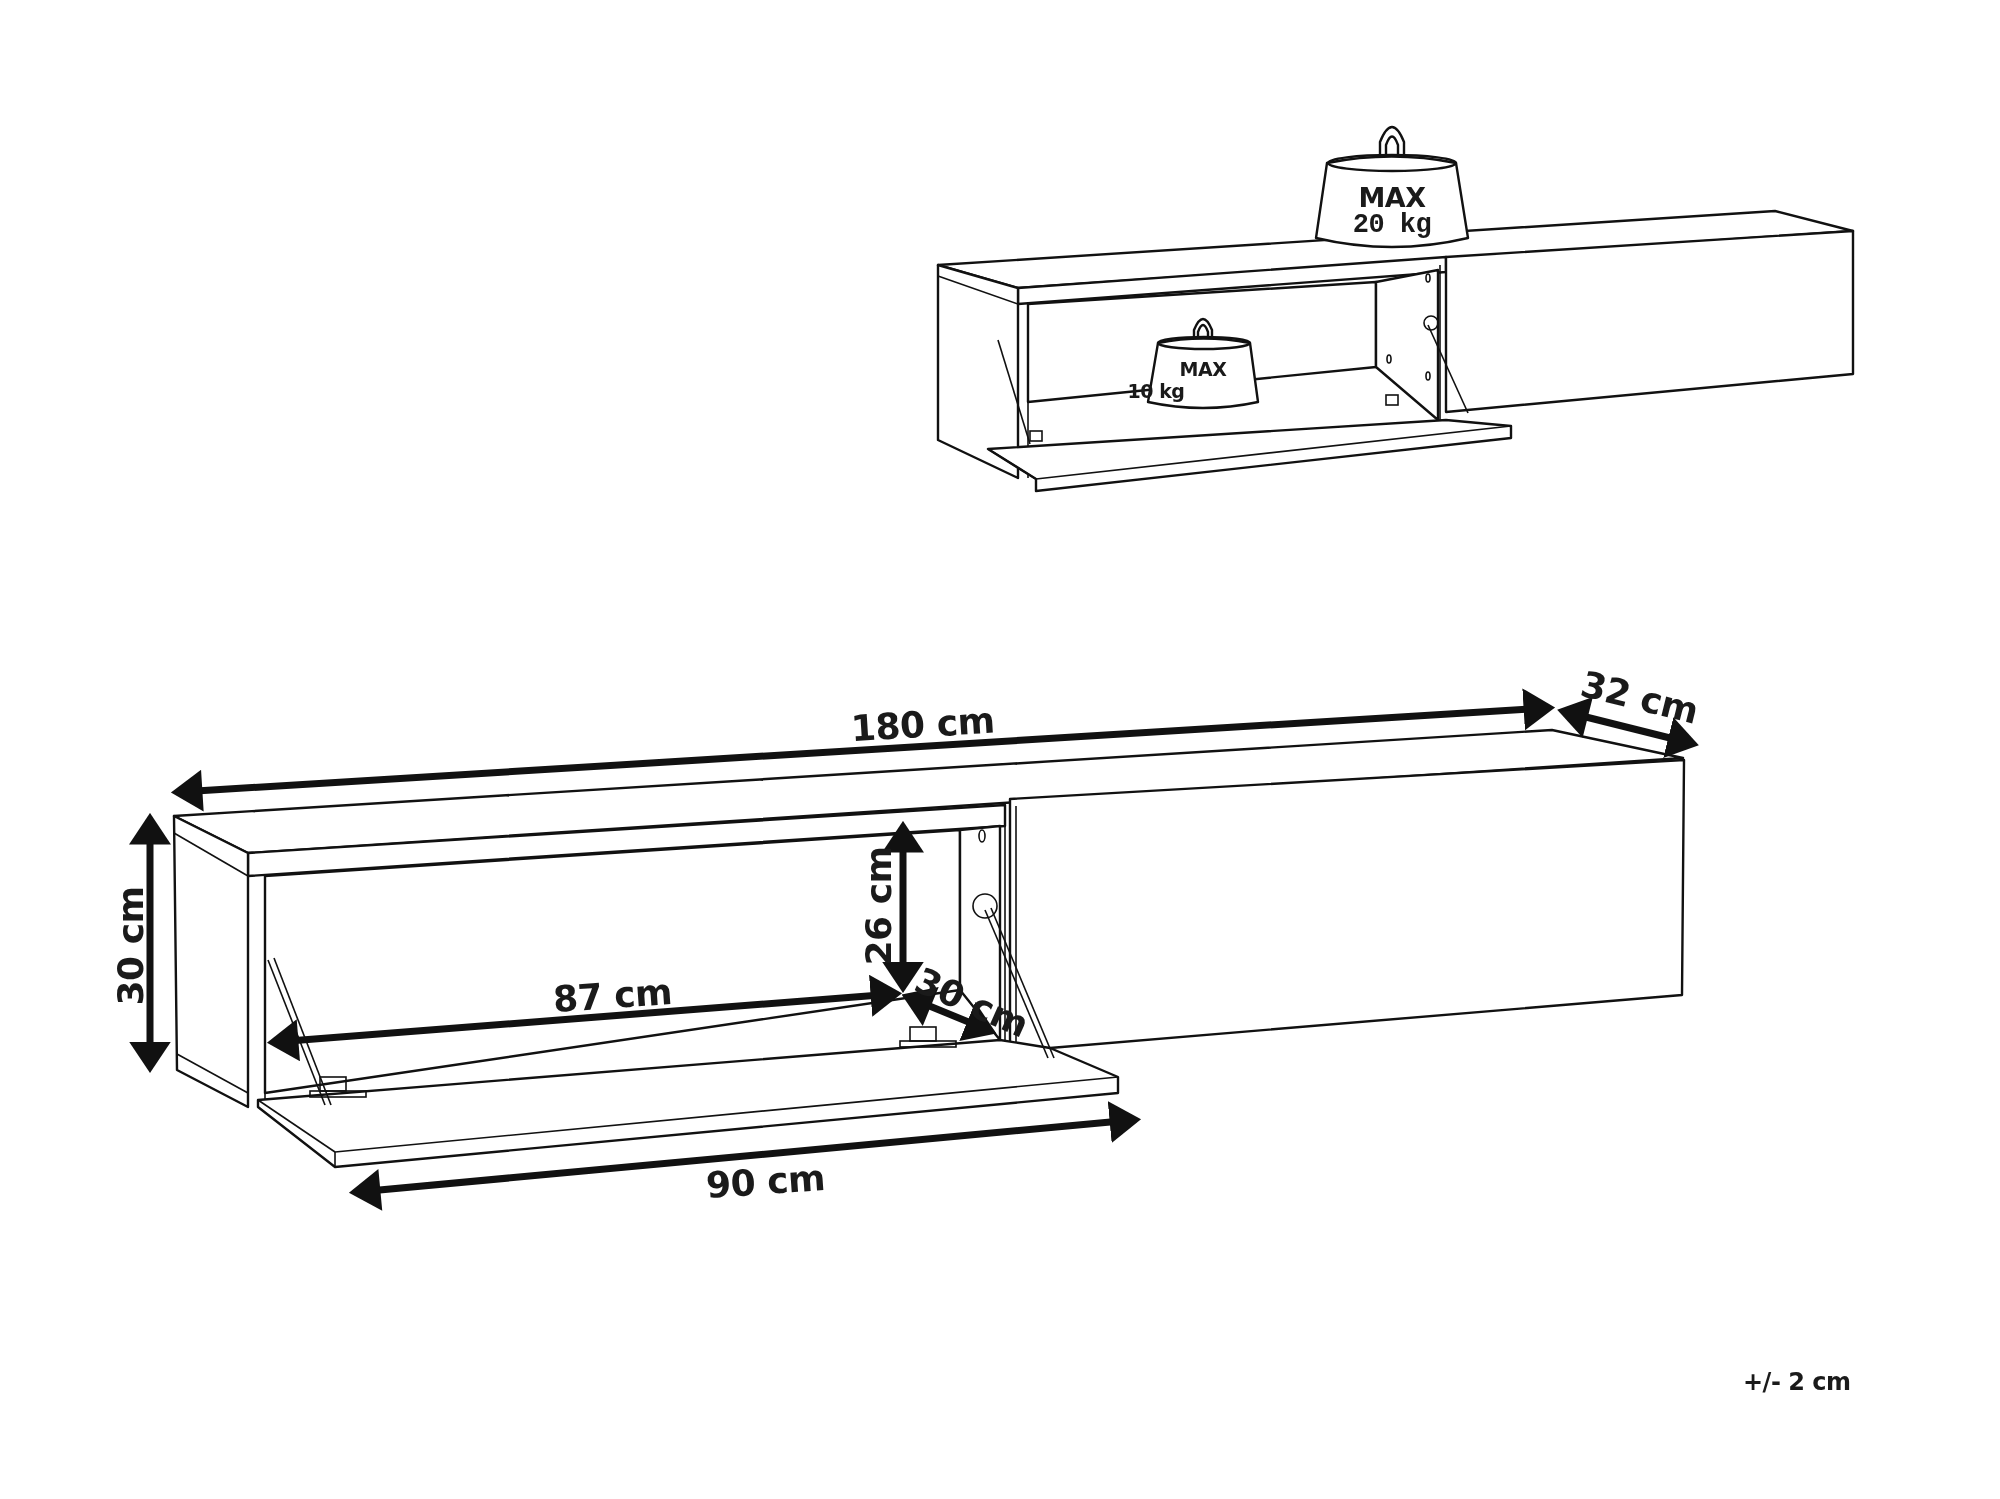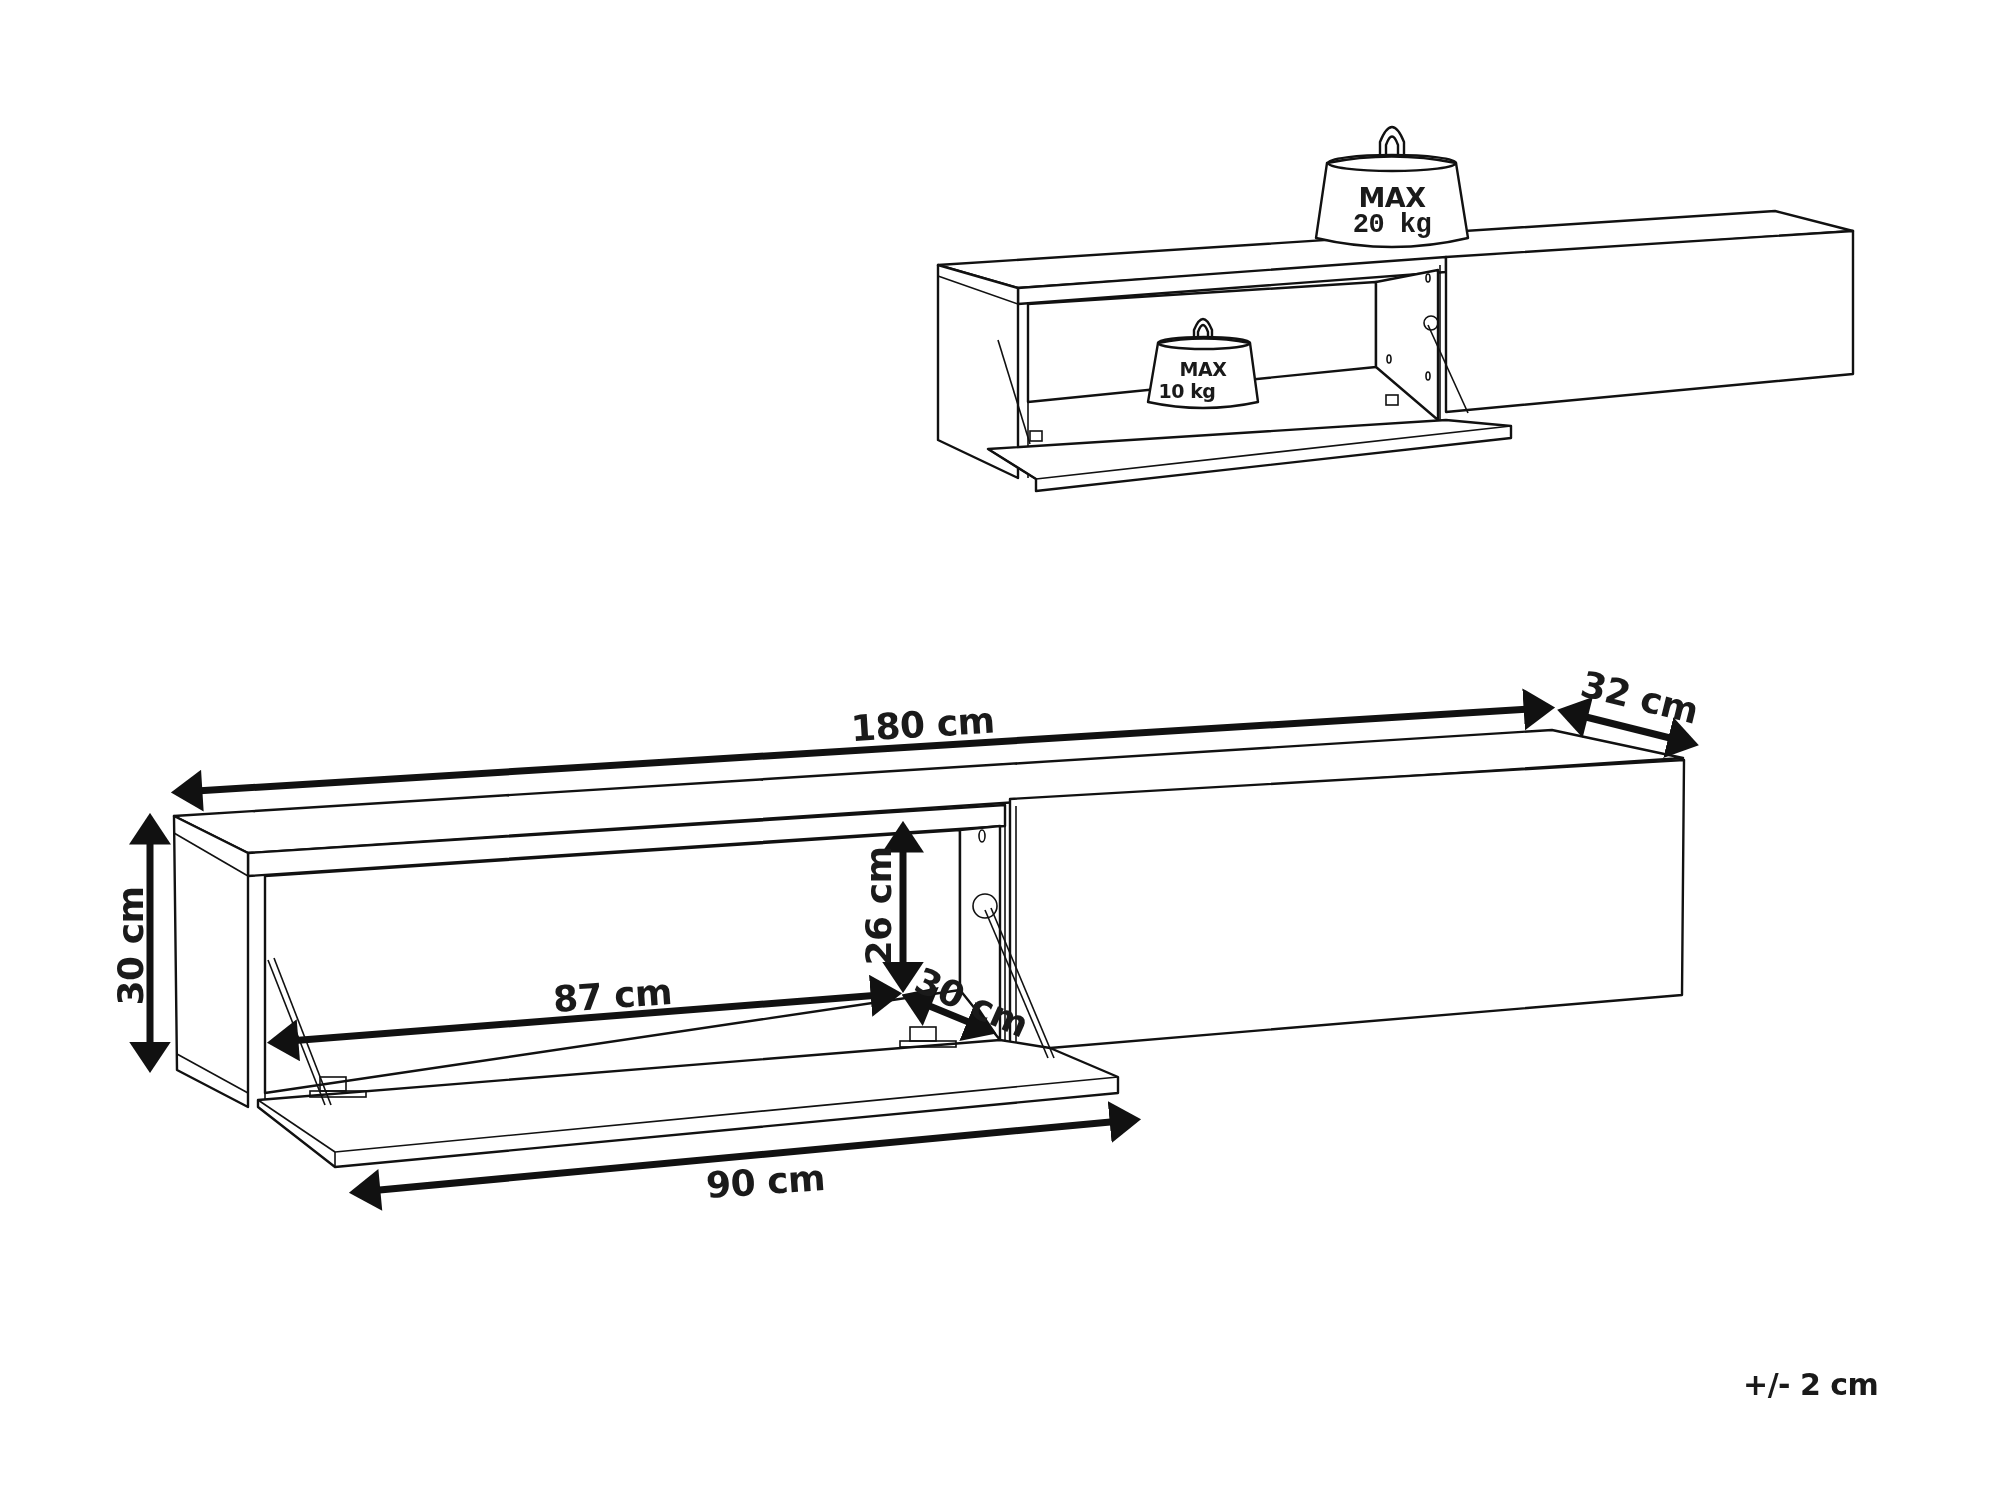--- a/index.html
+++ b/index.html
@@ -6,21 +6,21 @@
   body{width:2000px;height:1499px;position:relative;overflow:hidden;font-family:"DejaVu Sans","Liberation Sans",sans-serif;}
   svg.art{position:absolute;left:0;top:0;width:2000px;height:1499px;}
   .ln{fill:#fff;stroke:#111;stroke-width:2.4;stroke-linejoin:round;}
   .lnnf{fill:none;stroke:#111;stroke-width:2.4;stroke-linejoin:round;}
   .thin{fill:none;stroke:#111;stroke-width:1.6;}
   .arrow{stroke:#111;stroke-width:7;fill:none;}
   .lbl{position:absolute;font-weight:bold;color:#1a1a1a;white-space:nowrap;line-height:1;transform-origin:center center;letter-spacing:-0.5px;}
   .big{font-size:36px;}
   .wt20{font-size:27px;text-align:center;}
   .wt10{font-size:19px;text-align:center;}
-  .tol{font-size:30px;}
+  .tol{font-size:24px;}
 </style>
 </head>
 <body>
 
 <svg class="art" viewBox="0 0 2000 1499" xmlns="http://www.w3.org/2000/svg">
   <defs>
     <marker id="ah" markerWidth="6" markerHeight="6" refX="3.2" refY="3" orient="auto" markerUnits="strokeWidth">
       <path d="M0,0 L4.5,3 L0,6 z" fill="#111"></path>
     </marker>
     <marker id="ahs" markerWidth="6" markerHeight="6" refX="1.3" refY="3" orient="auto" markerUnits="strokeWidth">
@@ -115,21 +115,21 @@
     <line class="arrow" x1="903" y1="830" x2="903" y2="984" marker-start="url(#ahs)" marker-end="url(#ah)"></line>
     <line class="arrow" x1="276" y1="1042" x2="893" y2="994" marker-start="url(#ahs)" marker-end="url(#ah)"></line>
     <line class="arrow" x1="910" y1="998" x2="988" y2="1030" marker-start="url(#ahs)" marker-end="url(#ah)"></line>
     <line class="arrow" x1="358" y1="1192" x2="1132" y2="1120" marker-start="url(#ahs)" marker-end="url(#ah)"></line>
   </g>
 </svg>
 
 <div class="lbl wt20" style="left:1352px;top:184px;width:80px;">MAX</div>
 <div class="lbl wt20" style="left:1342px;top:212px;width:100px;font-family:Liberation Mono, monospace;">20 kg</div>
 <div class="lbl wt10" style="left:1173px;top:360px;width:60px;">MAX</div>
-<div class="lbl wt10" style="left:1152px;top:382px;width:70px;">10 kg</div>
+<div class="lbl wt10" style="left:1121px;top:382px;width:70px;">10 kg</div>
 
 <div class="lbl big" style="left:851px;top:707px;transform:rotate(-3.5deg);">180 cm</div>
 <div class="lbl big" style="left:1580px;top:680px;transform:rotate(14deg);">32 cm</div>
 <div class="lbl big" style="left:72px;top:928px;transform:rotate(-90deg);">30 cm</div>
 <div class="lbl big" style="left:820px;top:888px;transform:rotate(-90deg);">26 cm</div>
 <div class="lbl big" style="left:553px;top:978px;transform:rotate(-4deg);">87 cm</div>
 <div class="lbl big" style="left:912px;top:985px;transform:rotate(24deg);">30 cm</div>
 <div class="lbl big" style="left:706px;top:1164px;transform:rotate(-4deg);">90 cm</div>
 
 <div class="lbl tol" style="left:1743px;top:1370px;">+/- 2 cm</div>

